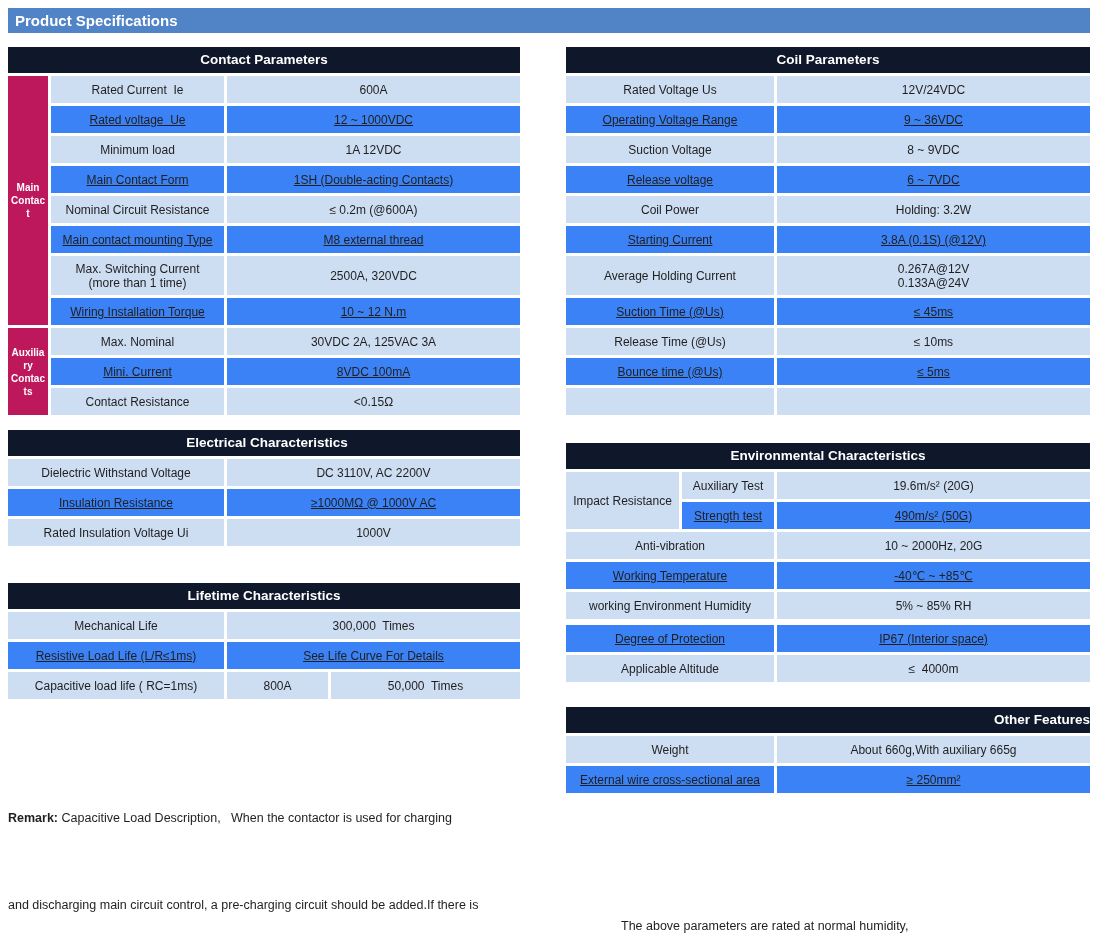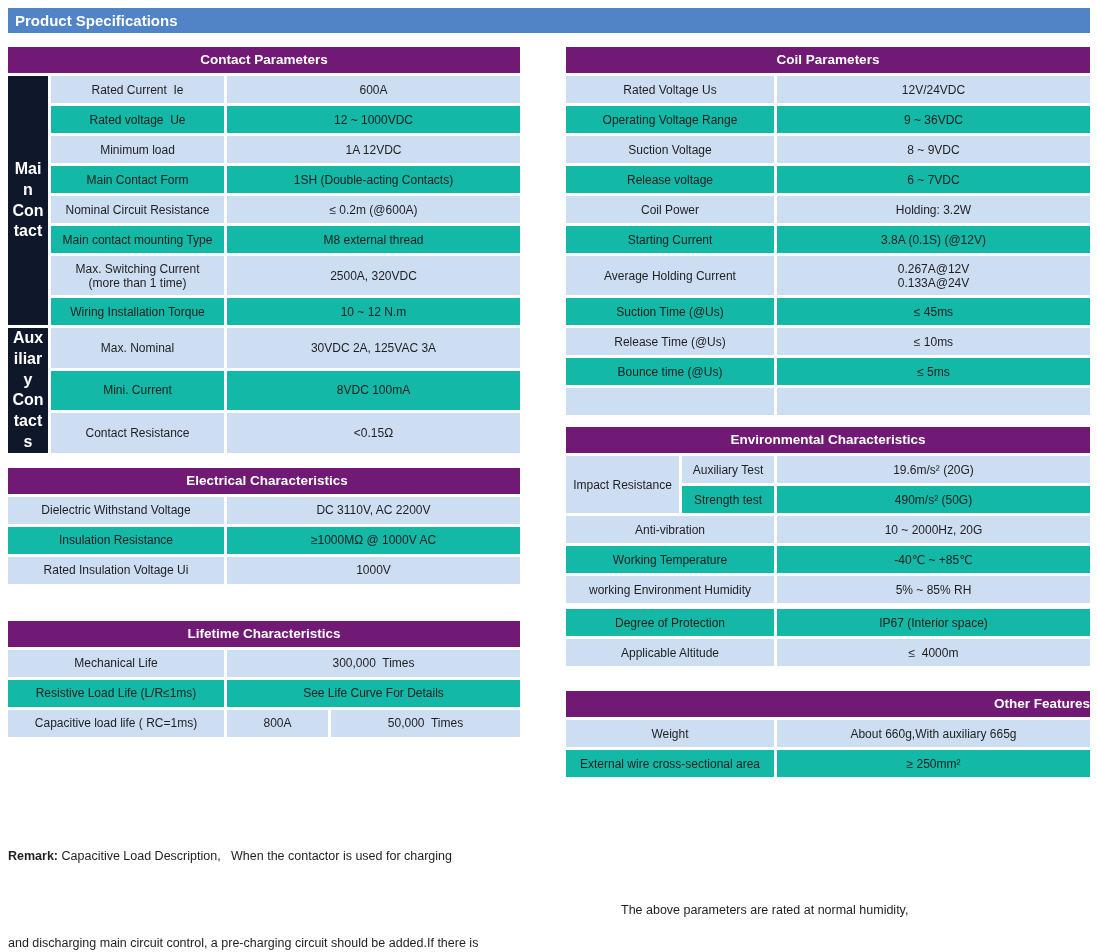--- a/index.html
+++ b/index.html
@@ -10,39 +10,39 @@
   }
   .title-bar{
     position:absolute;left:8px;top:8px;width:1082px;height:25px;
     background:#5183c7;color:#ffffff;font-weight:bold;font-size:15px;
     line-height:25px;padding-left:7px;box-sizing:border-box;
   }
   .col{position:absolute;top:47px;}
   .col-left{left:8px;width:512px;}
   .col-right{left:566px;width:524px;}
   .sec-header{
-    background:#701a75;color:#ffffff;font-weight:bold;font-size:13.5px;
+    background:#0f172a;color:#ffffff;font-weight:bold;font-size:13.5px;
     height:26px;line-height:26px;text-align:center;
   }
   table.spec{
     border-collapse:separate;border-spacing:3px;
     width:calc(100% + 6px);margin:0 -3px;table-layout:fixed;
   }
   td{
     font-size:12px;text-align:center;vertical-align:middle;
     padding:0 3px;height:27px;white-space:pre-wrap;overflow:hidden;
   }
   td.tall{height:39px;}
   .light{background:#cdddf2;}
-  .white{background:#14b8a6;}
+  .white{background:#3b82f6;text-decoration:underline;}
   .group{
-    background:#0f172a;color:#ffffff;font-weight:bold;font-size:16px;
+    background:#be185d;color:#ffffff;font-weight:bold;font-size:10px;
     line-height:1.3;overflow-wrap:anywhere;word-break:break-word;
   }
-  .mt12{margin-top:12px;padding-left:6px;} .mt34{margin-top:34px;} .mt9{margin-top:9px;}
+  .mt12{margin-top:12px;padding-left:6px;} .mt34{margin-top:34px;} .mt9{margin-top:25px;}
   .mt8{margin-top:8px;} .mt22{margin-top:22px;text-align:right;}
   .remark{
     margin-top:44px;width:516px;font-size:12.5px;line-height:29px;
     white-space:pre-wrap;
   }
   .remark .bold{font-weight:bold;}
   .footer-note{
     margin-top:55px;padding-left:55px;font-size:12.5px;line-height:30px;
     white-space:pre-wrap;
   }

